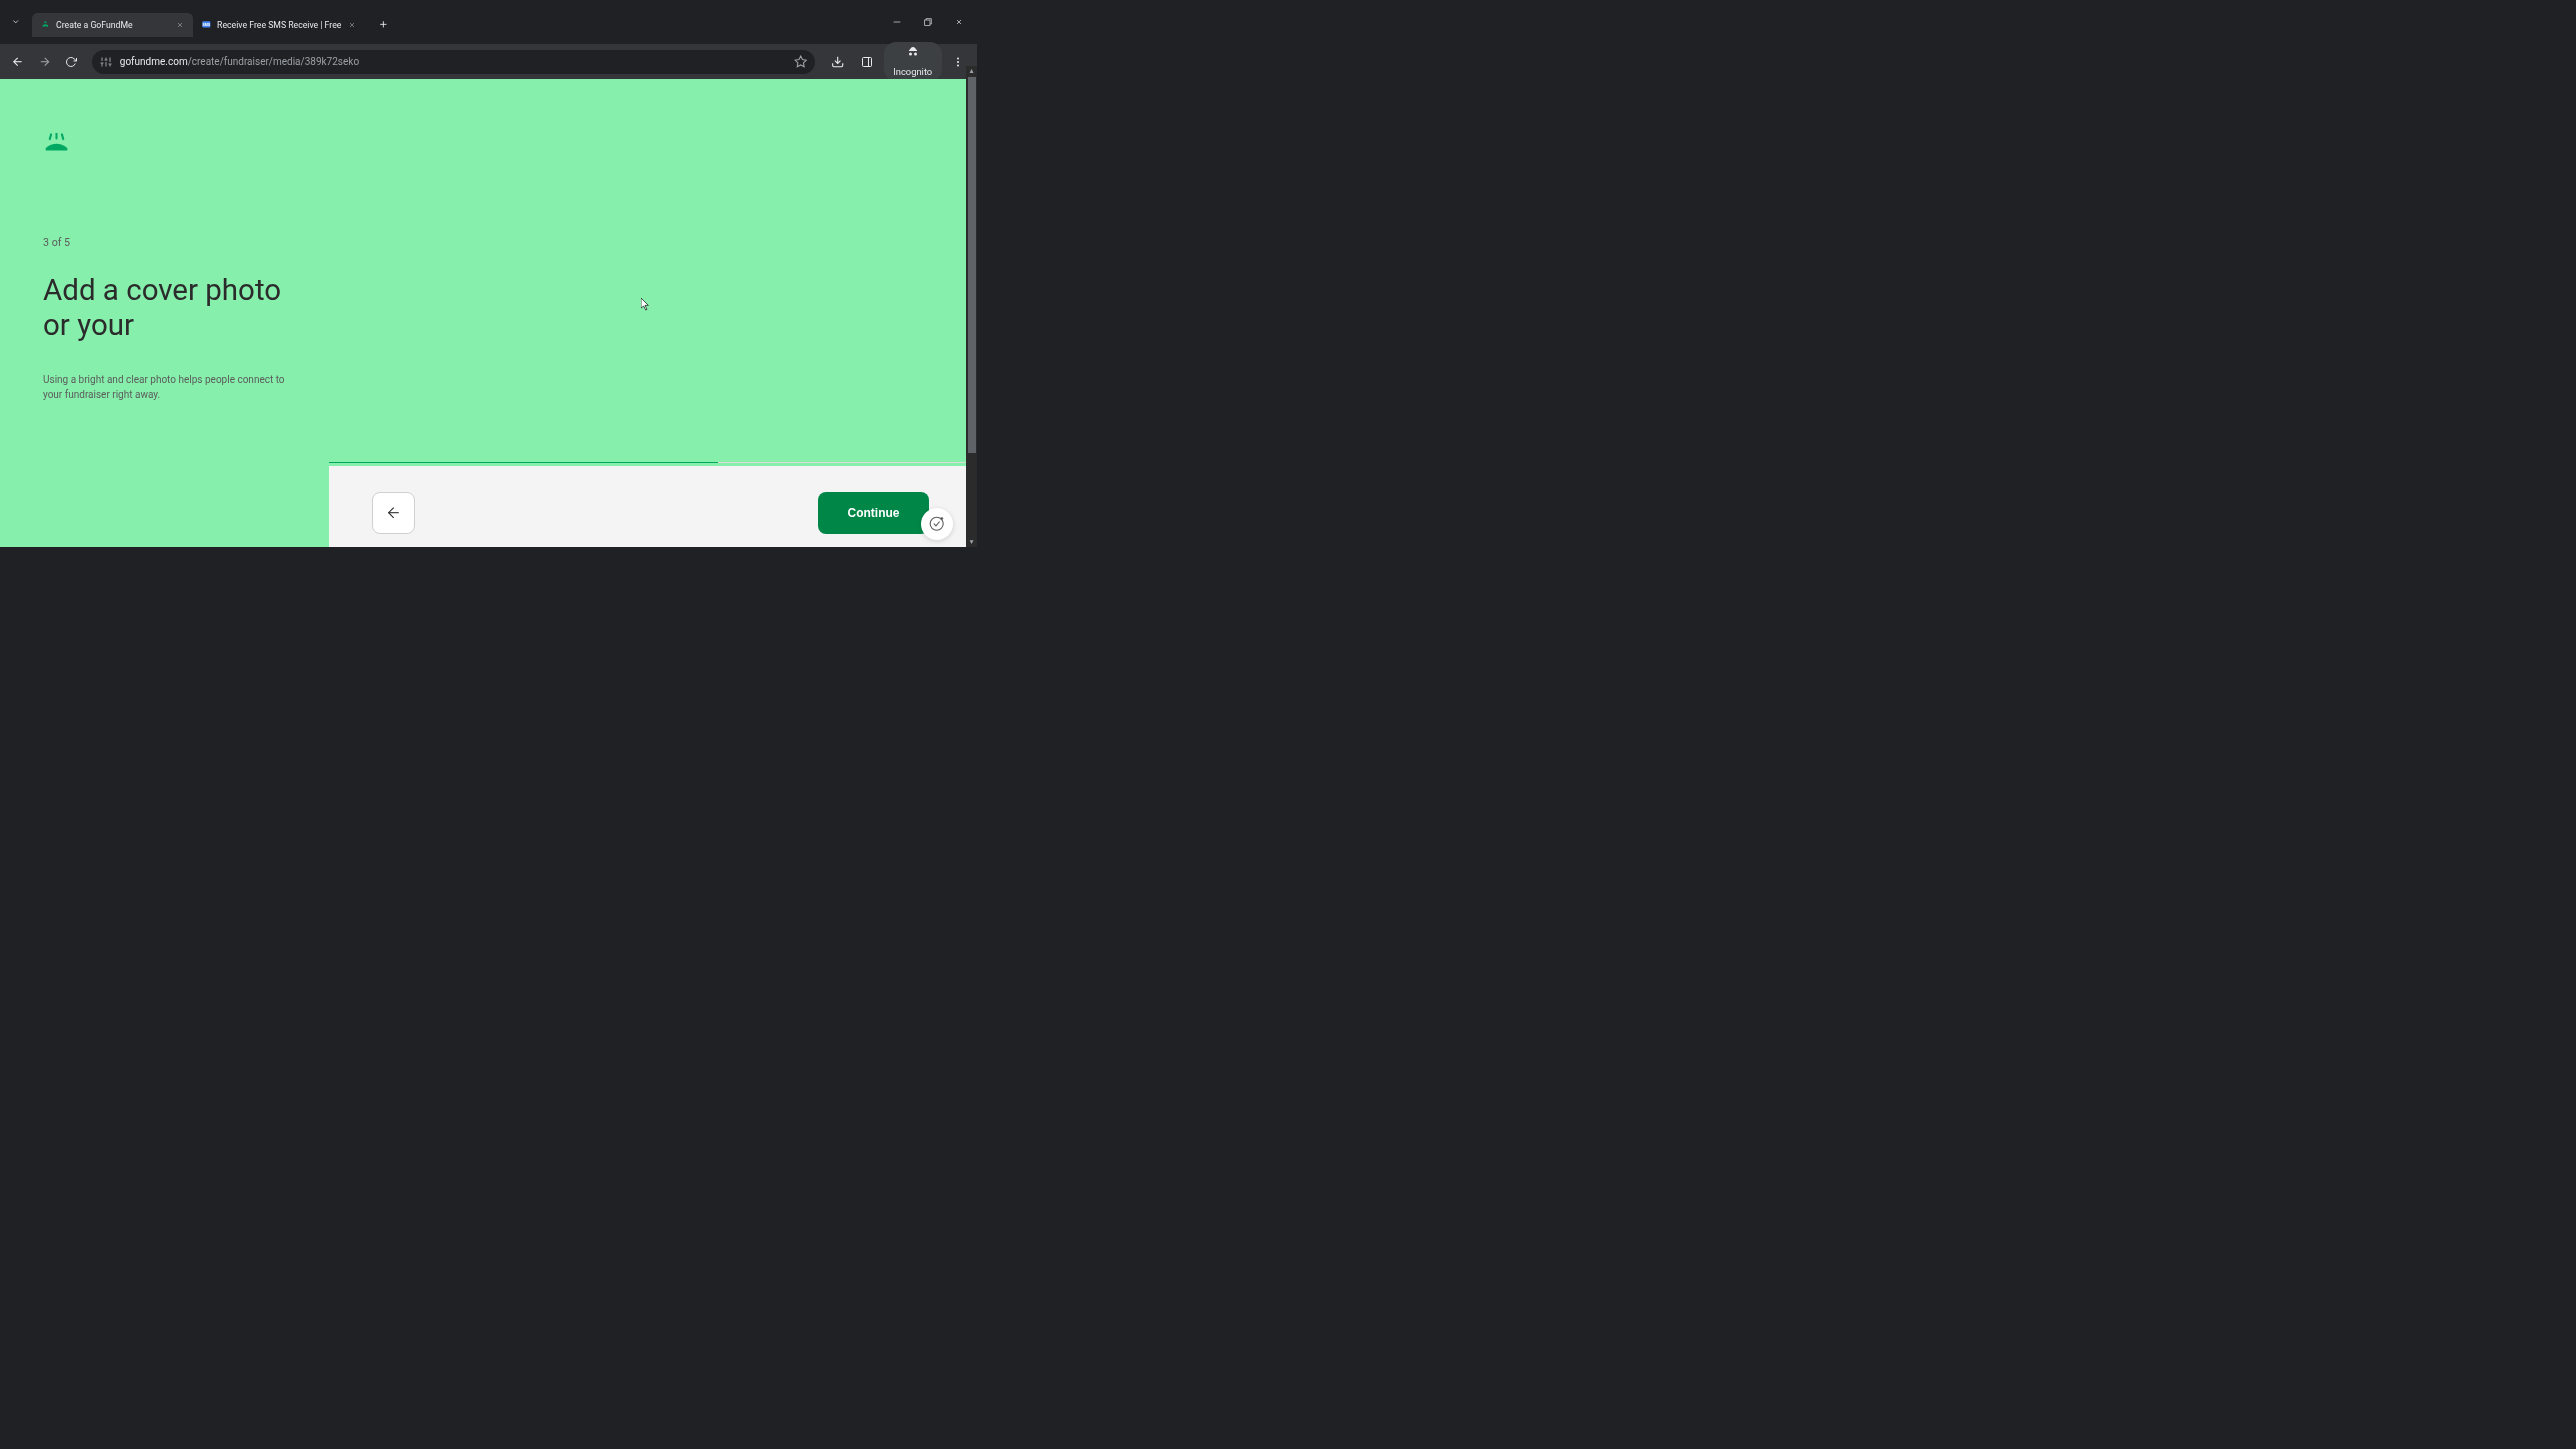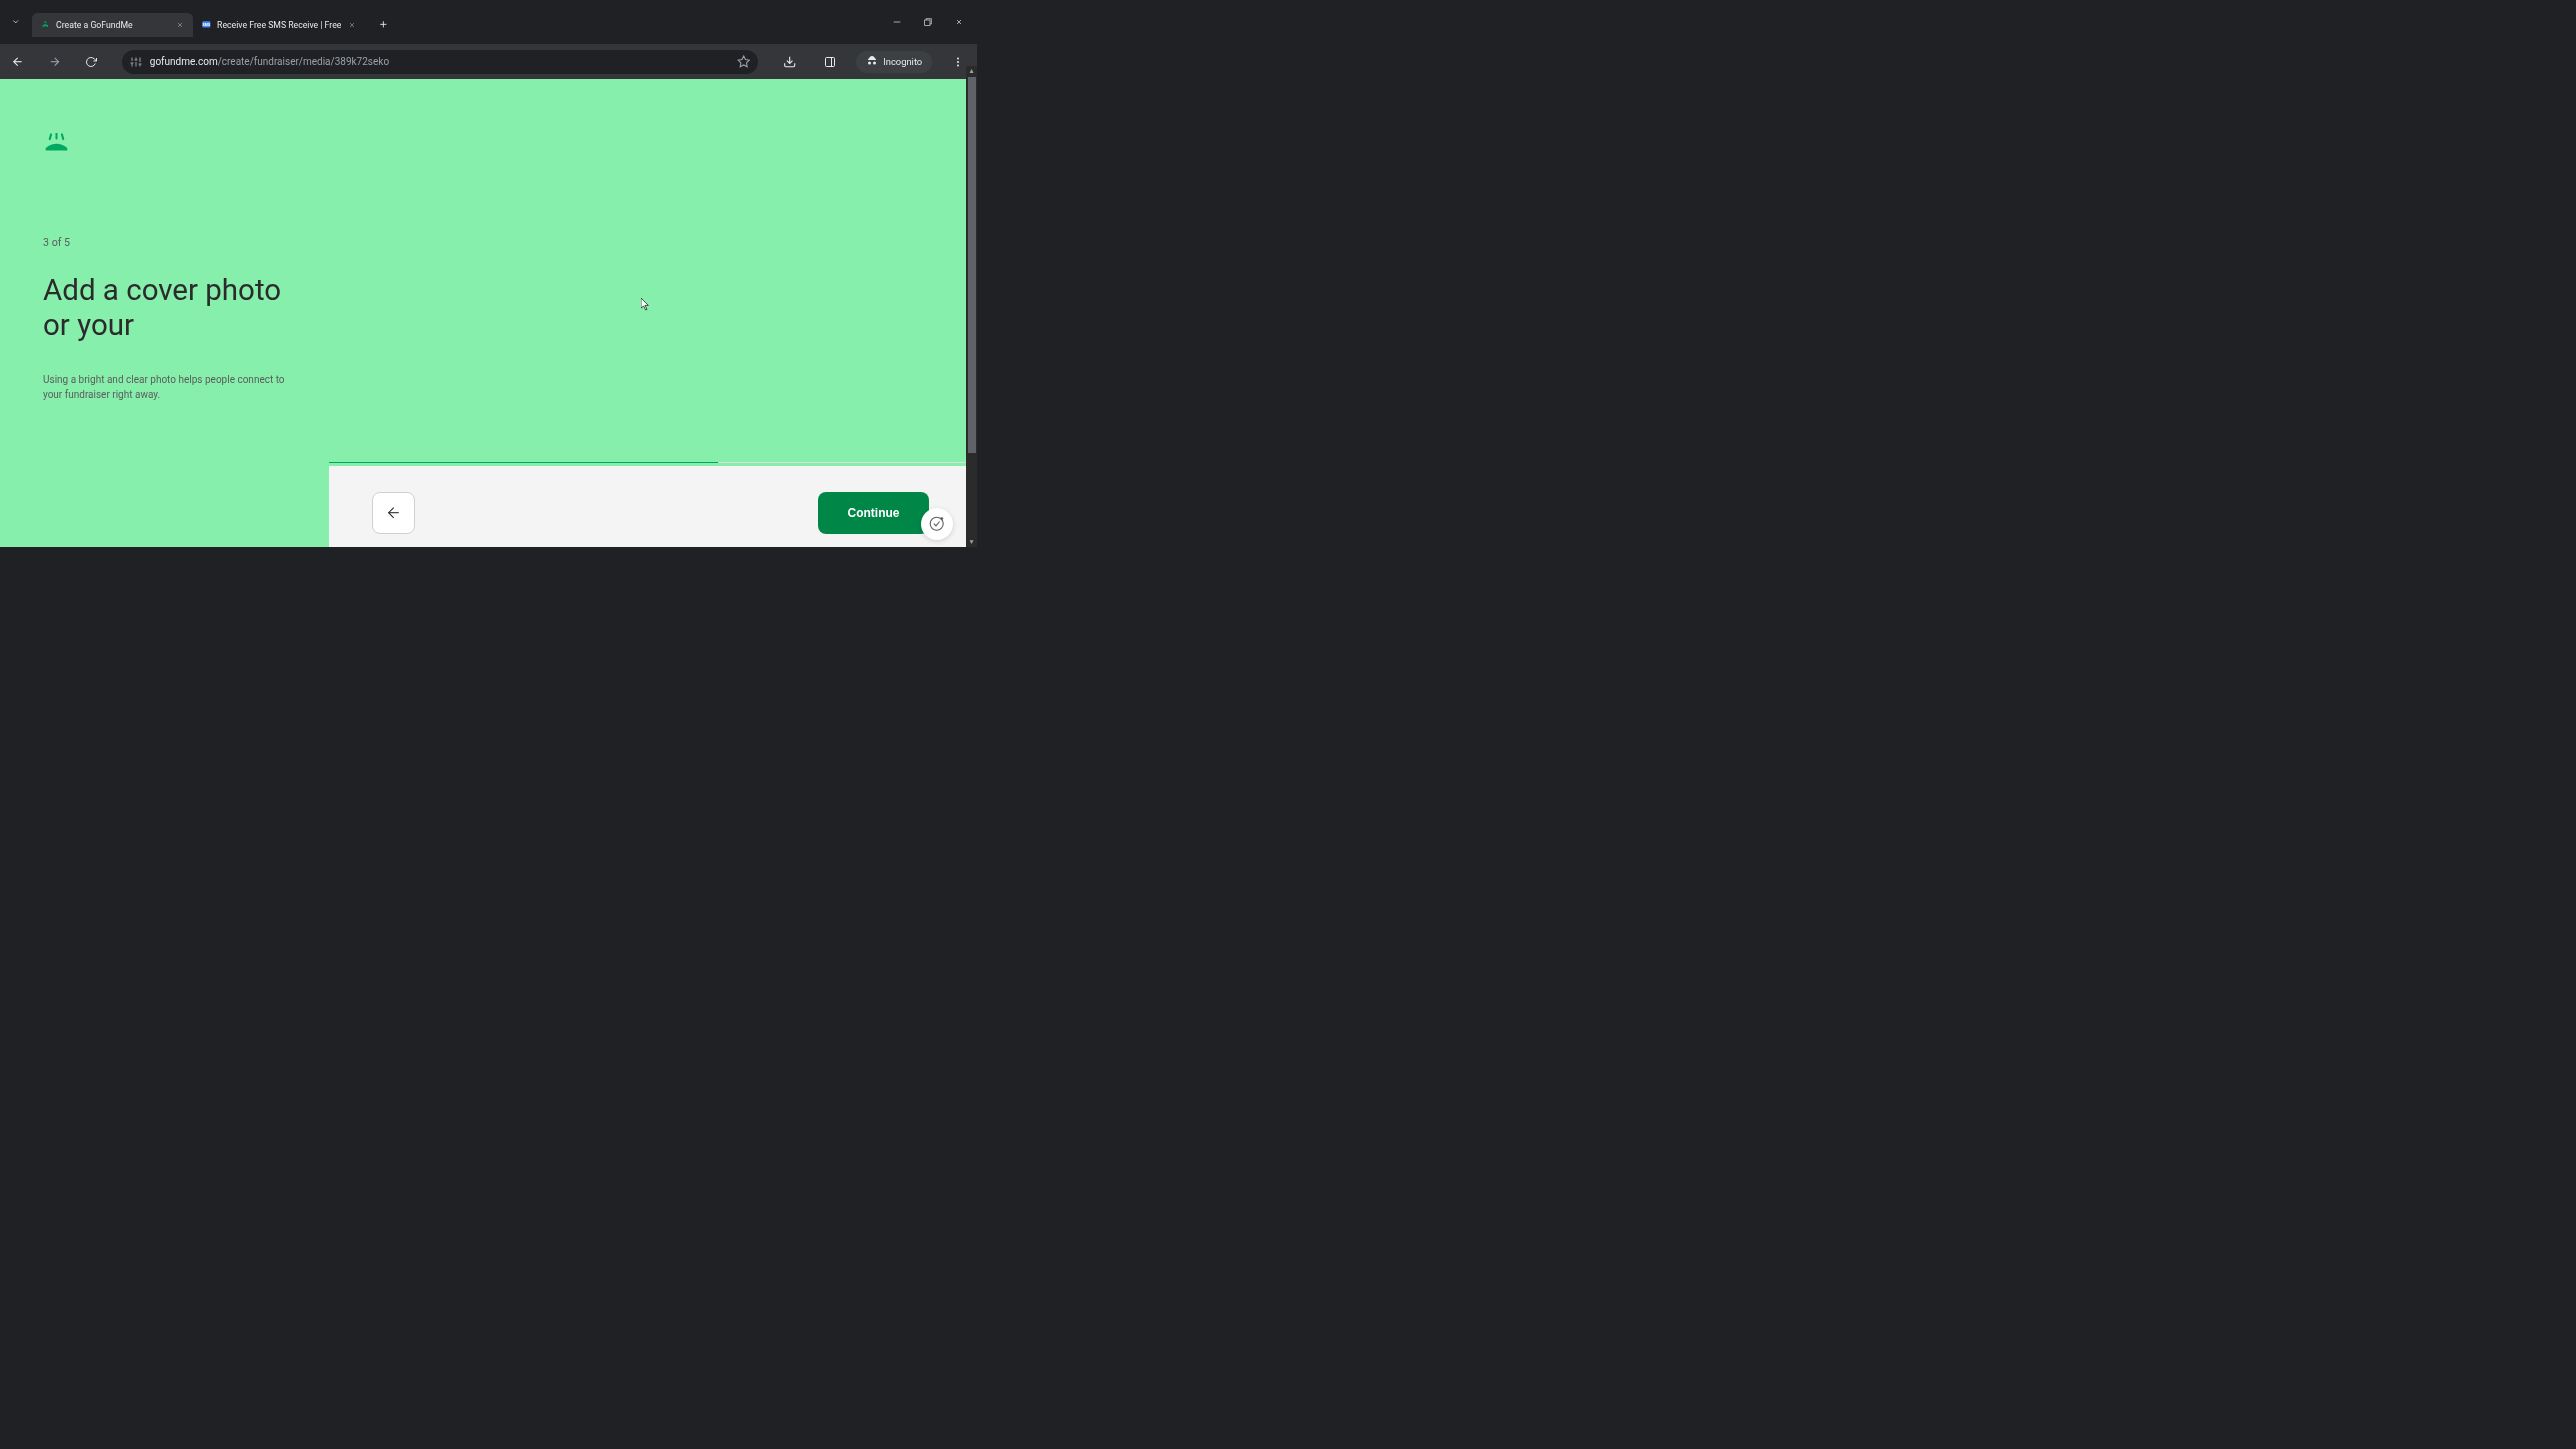--- a/index.html
+++ b/index.html
@@ -93,21 +93,21 @@
       align-items: center;
       justify-content: center;
       color: #e8eaed;
     }
     .addressbar-row {
       height: 35px;
       background: #35363a;
       display: flex;
       align-items: center;
       padding: 0 5.4px;
-      gap: 13px;
+      gap: 3px;
     }
     .nav-btn {
       width: 24px;
       height: 24px;
       display: flex;
       align-items: center;
       justify-content: center;
       color: #9aa0a6;
       border-radius: 50%;
     }
@@ -156,20 +156,21 @@
     }
     .incognito-badge {
       display: flex;
       align-items: center;
       gap: 5.4px;
       background: #3c4043;
       border-radius: 12px;
       padding: 4px 9.4px;
       color: #e8eaed;
       font-size: 9.4px;
+      flex-direction: column;
     }
     
     .page {
       height: calc(547px - 66px);
       background: #86efac;
       position: relative;
       display: flex;
     }
     .left-panel {
       width: 329px;

